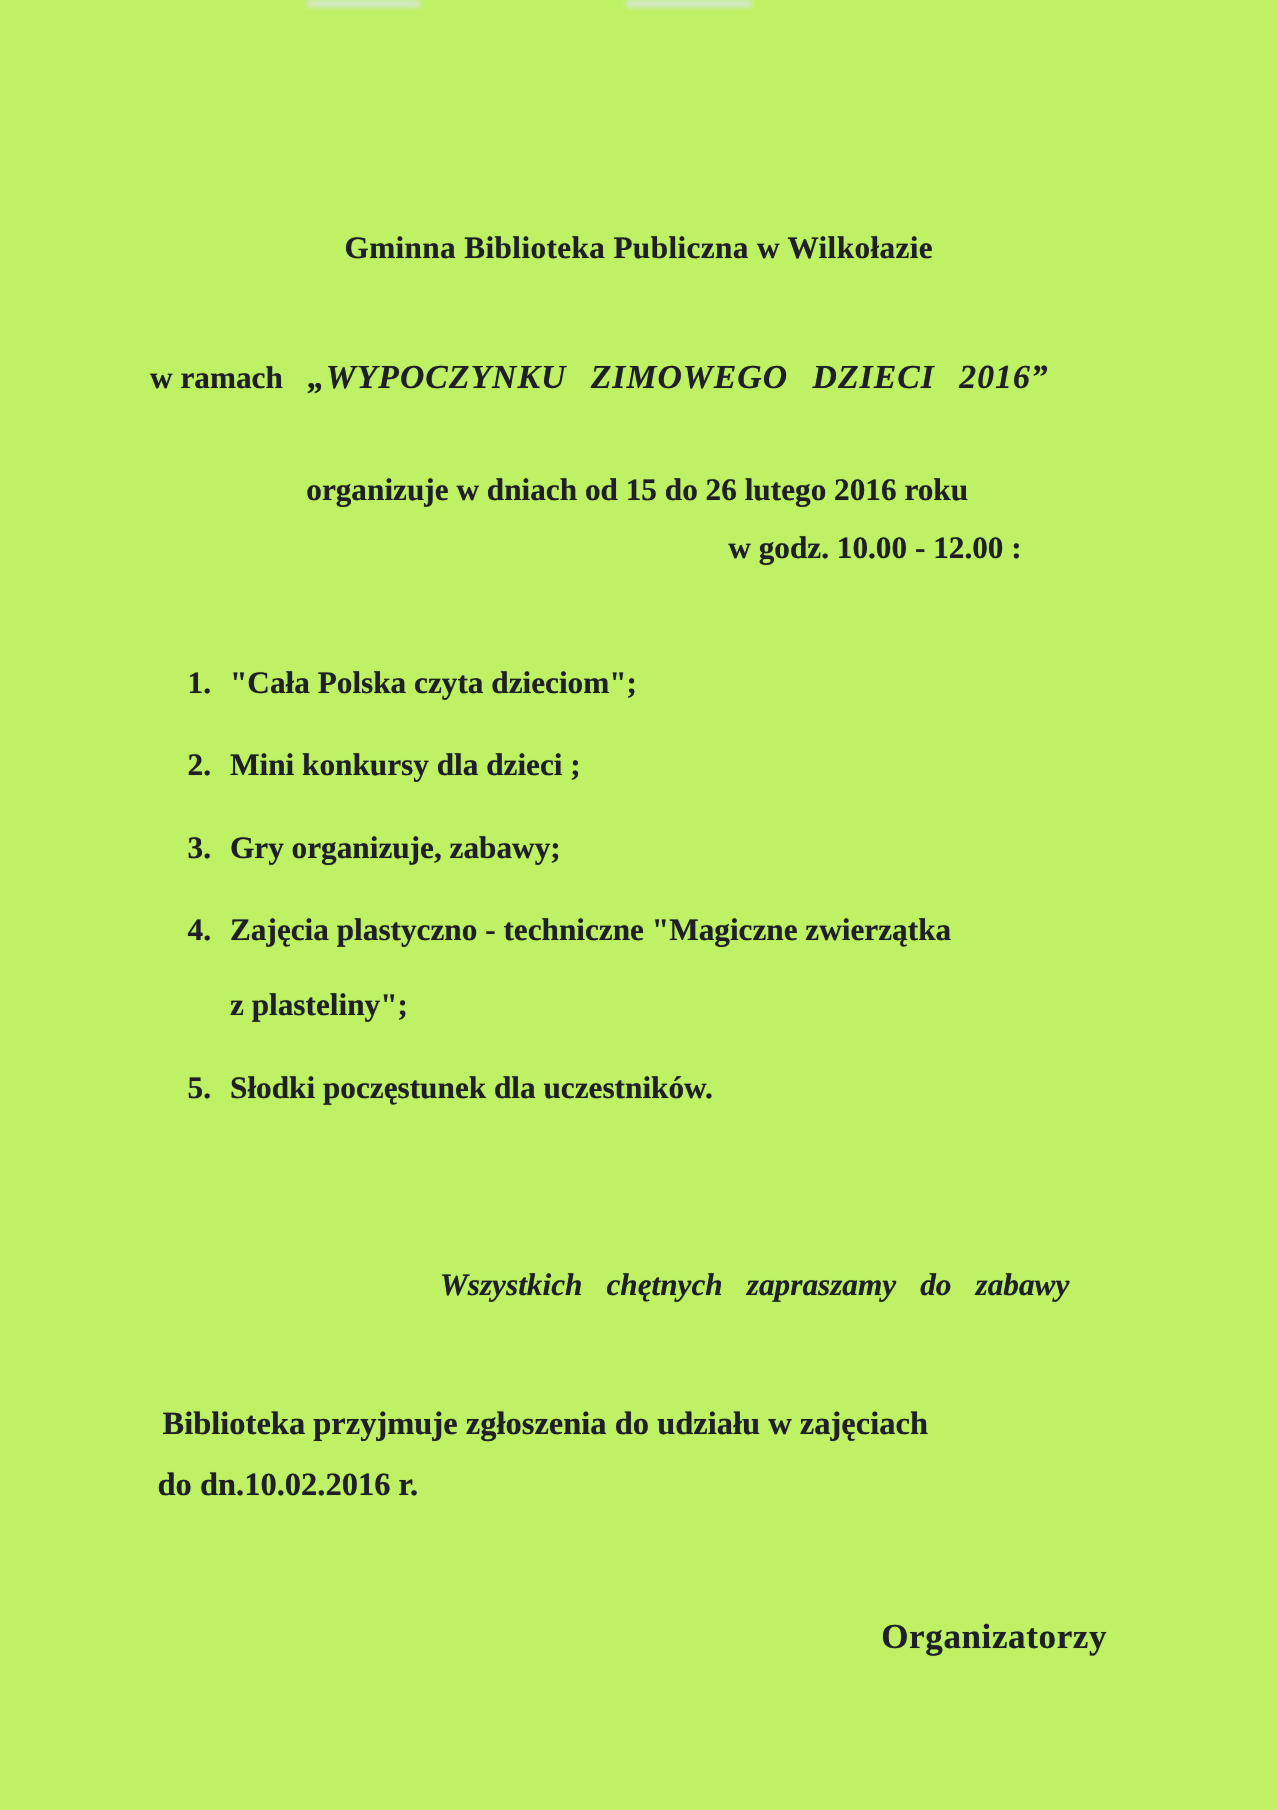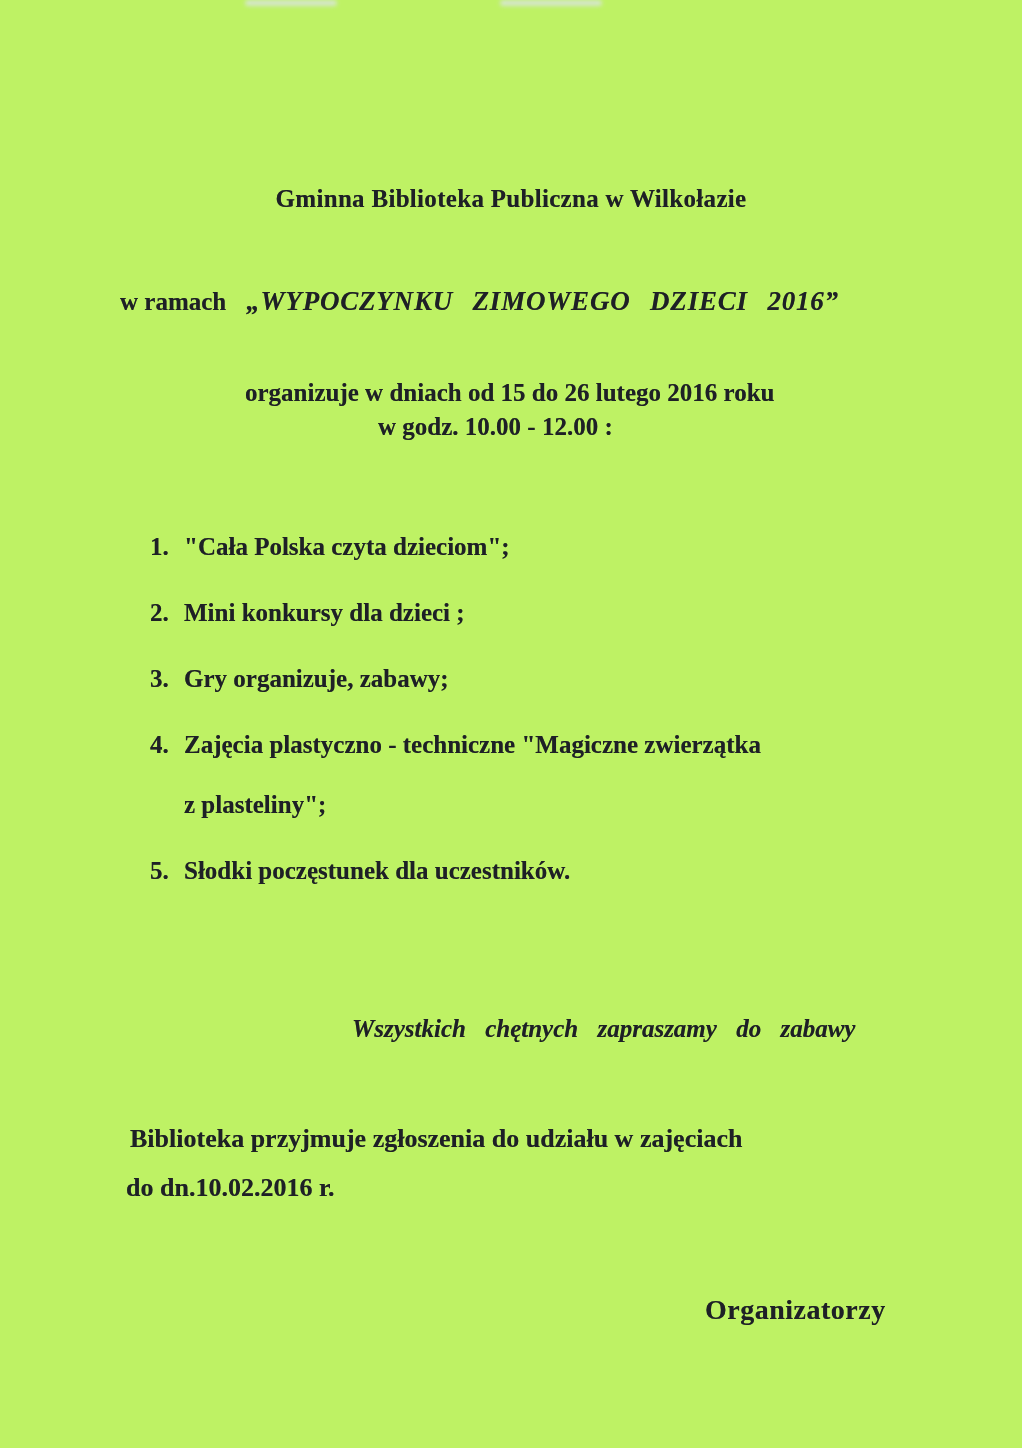--- a/index.html
+++ b/index.html
@@ -60,22 +60,22 @@
   .schedule {
     position: absolute;
     top: 376px;
     left: 0;
     width: 100%;
     margin: 0;
     font-size: 25px;
     font-weight: bold;
     line-height: 34px;
   }
-  .schedule .line1 { margin: 0 0 0 245px; }
-  .schedule .line2 { margin: 0 0 0 378px; }
+  .schedule .line1 { margin: 0 0 12px 245px; }
+  .schedule .line2 { margin: 0 0 0 378px; text-align: center; }
 
   .activity-list {
     position: absolute;
     top: 531px;
     left: 150px;
     width: 770px;
     margin: 0;
     padding: 0;
     list-style: none;
     font-size: 25px;

